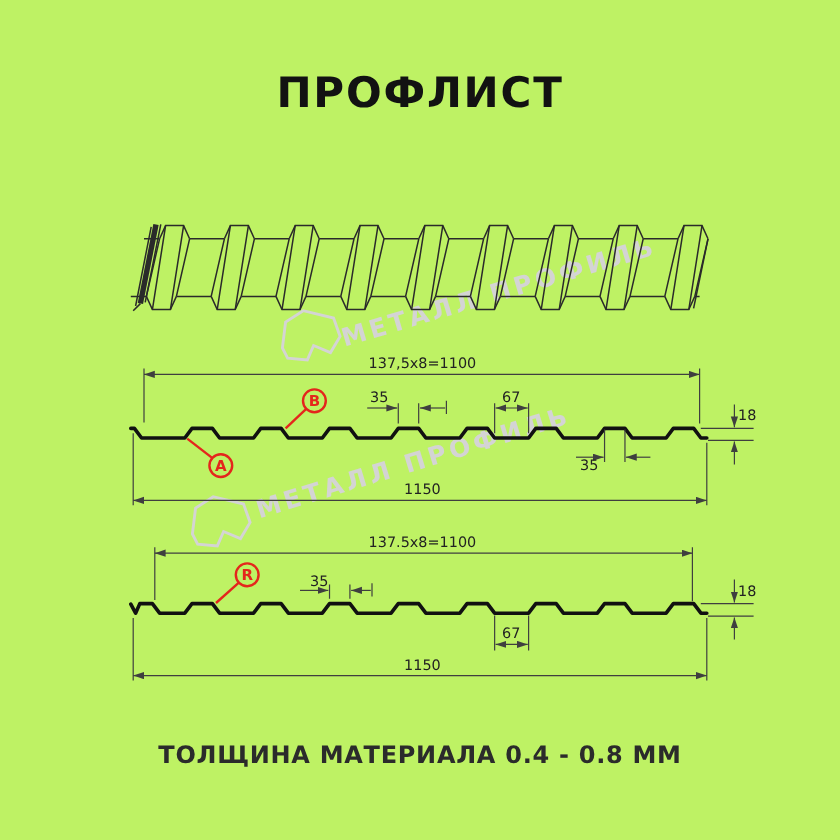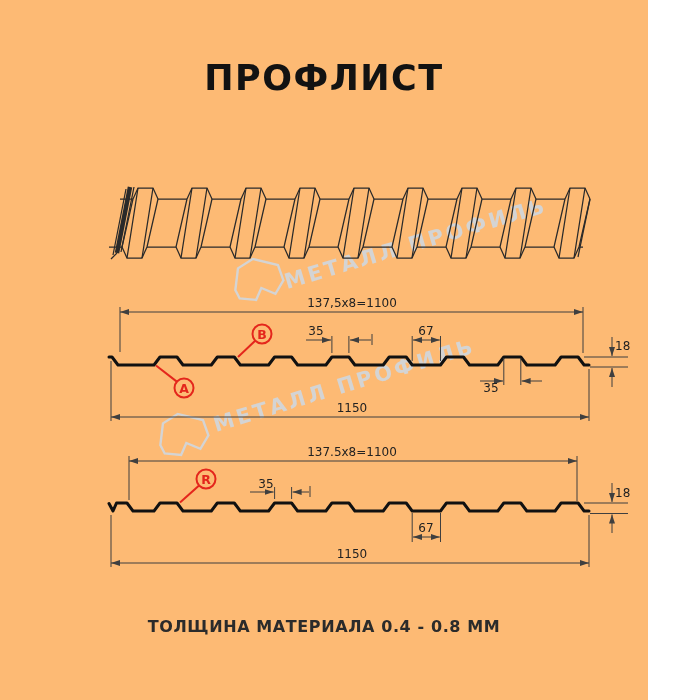--- a/index.html
+++ b/index.html
@@ -1,30 +1,30 @@
 <!DOCTYPE html>
 <html><head>
 <meta charset="utf-8">
 <style>
   html,body{margin:0;padding:0;background:#fff;}
   .page{
-    position:relative;width:648px;height:700px;background:#fdba74;overflow:hidden;
+    position:relative;width:700px;height:700px;background:#bef264;overflow:hidden;
     font-family:"DejaVu Sans","Liberation Sans",sans-serif;
   }
   .page-title{
     position:absolute;top:58px;left:0;right:0;text-align:center;
     font-size:35px;font-weight:bold;letter-spacing:1.5px;color:#121212;
   }
   .page-subtitle{
     position:absolute;top:97px;left:0;right:0;text-align:center;
     font-size:18px;font-weight:600;letter-spacing:.5px;color:#1b1b1b;
   }
   .page-footer{
     position:absolute;top:617px;left:0;right:0;text-align:center;
-    font-size:16px;font-weight:600;letter-spacing:.6px;color:#2b2b2b;
+    font-size:20px;font-weight:600;letter-spacing:.6px;color:#2b2b2b;
   }
   svg.draw{position:absolute;left:0;top:0;}
   .wm{fill:#d4d4d4;font-weight:bold;font-size:21px;letter-spacing:3px;}
   .wm-logo{fill:none;stroke:#d4d4d4;stroke-width:2.4;}
   .sheet3d{stroke:#2a2a2a;stroke-width:1.25;fill:none;}
   .sheet3d-heavy{stroke:#2a2a2a;stroke-width:4.5;fill:none;}
   .profile{stroke:#111;stroke-width:3;fill:none;stroke-linejoin:round;stroke-linecap:round;}
   .dim{stroke:#3f3f3f;stroke-width:1;fill:none;}
   .dimtxt{fill:#222;font-size:12px;}
   .red{stroke:#e4261c;fill:none;stroke-width:2;}

